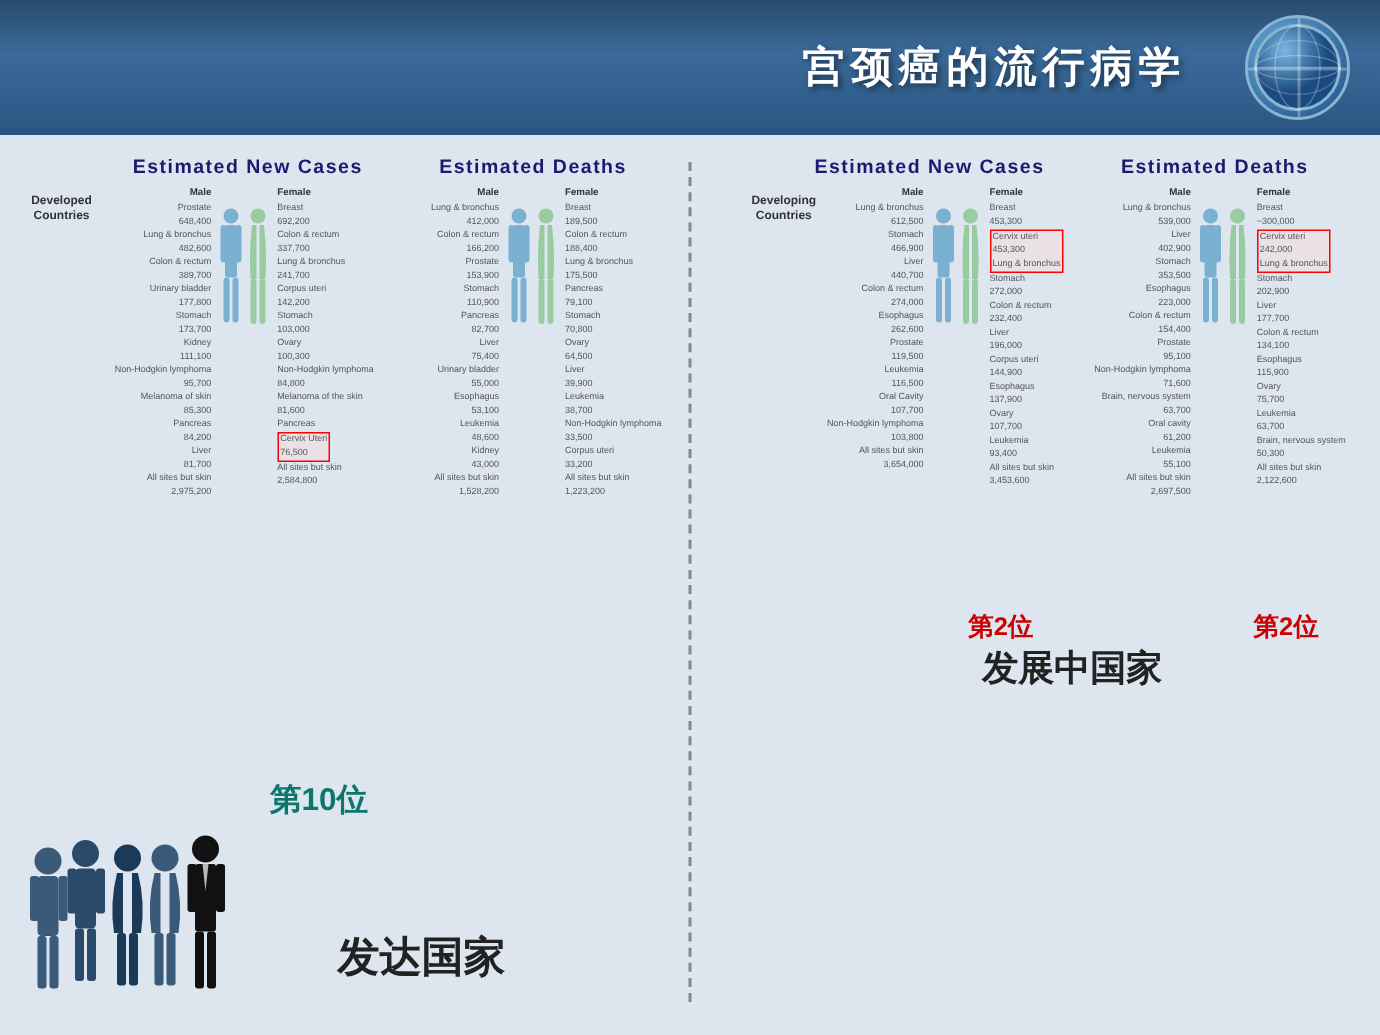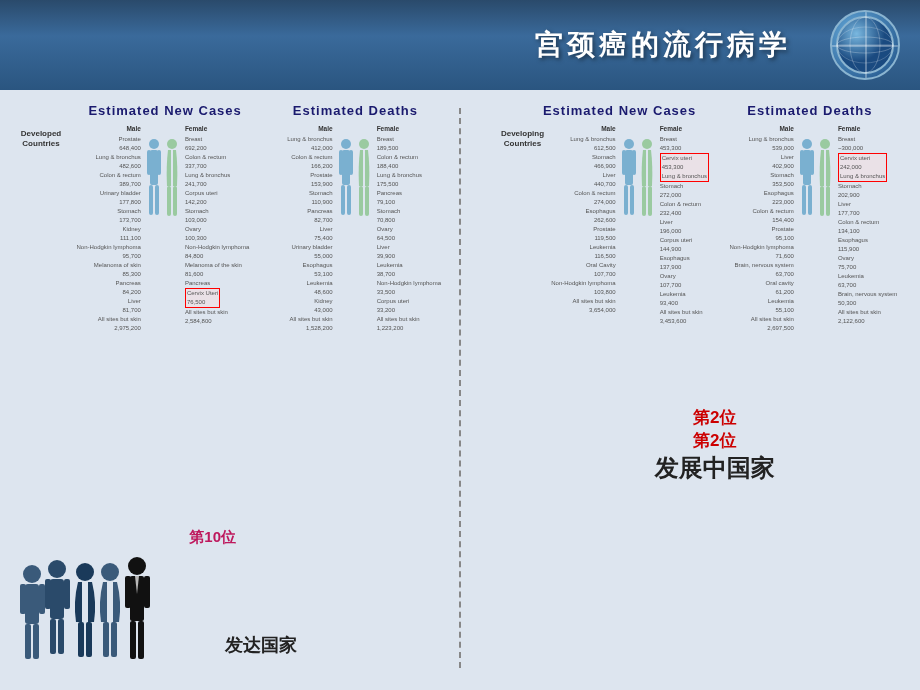--- a/index.html
+++ b/index.html
@@ -269,21 +269,21 @@
       <div style="display:flex; flex-direction:column; align-items:center; flex:1;">
         
       </div>
     </div>
 
     <div style="display:flex; padding-left:55px; margin-top:2px;">
       <div style="flex:1; text-align:center;">
         
       </div>
       <div style="flex:1; text-align:center;">
-        <div style="color:#be185d; font-size:15px; font-weight:bold;margin-top:31px;">第10位</div>
+        <div style="color:#0f766e; font-size:21px; font-weight:bold;margin-top:31px;">第10位</div>
       </div>
       <div style="flex:1; text-align:center;"></div>
       <div style="flex:1; text-align:center;"></div>
     </div>
 
     <div style="display:flex; align-items:flex-end; height:130px; margin-top:0px;">
       <svg width="200" height="125" viewBox="0 0 200 125">
 
         <g transform="translate(5,10)">
           <ellipse cx="12" cy="12" rx="9" ry="9" fill="#3a5a7a"></ellipse>
@@ -323,21 +323,21 @@
           <ellipse cx="12" cy="12" rx="9" ry="9" fill="#111"></ellipse>
           <rect x="5" y="22" width="14" height="45" fill="#111" rx="2"></rect>
           <rect x="0" y="22" width="6" height="32" fill="#111" rx="2"></rect>
           <rect x="19" y="22" width="6" height="32" fill="#111" rx="2"></rect>
           <rect x="5" y="67" width="6" height="38" fill="#111" rx="2"></rect>
           <rect x="13" y="67" width="6" height="38" fill="#111" rx="2"></rect>
 
           <polygon points="10,22 14,22 12,40" fill="#fff" opacity="0.7"></polygon>
         </g>
       </svg>
-      <div style="font-size:18px; font-weight:bold; color:#222; margin-left:10px; margin-bottom:20px;margin-top:29px;">发达国家</div>
+      <div style="font-size:28px; font-weight:bold; color:#222; margin-left:10px; margin-bottom:20px;margin-top:29px;">发达国家</div>
     </div>
 
   </div>
 
   <div style="width:3px; background:none; border-left:2px dashed #888; margin:10px 3px; height:560px; align-self:flex-start;"></div>
 
   <div class="right-panel" style="flex:1;">
 
     <div style="display:flex; justify-content:space-around; margin-bottom:6px; padding-left:55px;">
       <div class="col-header" style="flex:1; text-align:center;">Estimated  New Cases</div>
@@ -459,21 +459,21 @@
           <div>Esophagus</div><div>115,900</div>
           <div>Ovary</div><div>75,700</div>
           <div>Leukemia</div><div>63,700</div>
           <div>Brain, nervous system</div><div>50,300</div>
           <div>All sites but skin</div><div>2,122,600</div>
         </div>
       </div>
 
     </div>
 
-    <div style="display:flex; padding-left:55px; margin-top:2px;flex-direction:column;">
+    <div style="display:flex; padding-left:55px; margin-top:2px;">
       <div style="flex:1;"></div>
       <div style="flex:1; text-align:center;">
         <div style="color:#cc0000; font-size:17px; font-weight:bold;">第2位</div>
       </div>
       <div style="flex:1;"></div>
       <div style="flex:1; text-align:center;">
         <div style="color:#cc0000; font-size:17px; font-weight:bold;">第2位</div>
       </div>
     </div>
 

